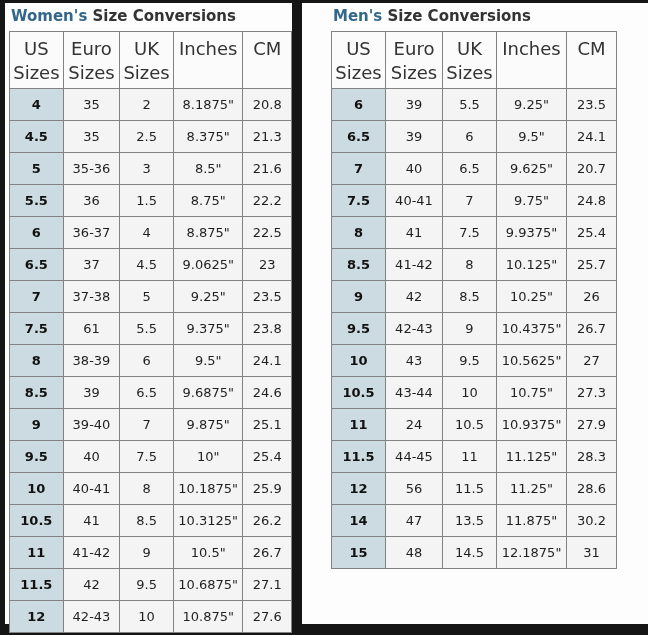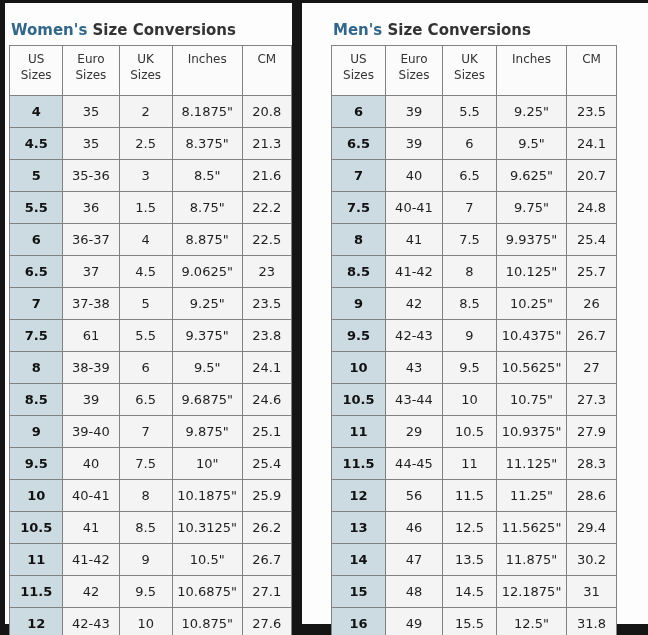--- a/index.html
+++ b/index.html
@@ -18,21 +18,21 @@
     position: absolute;
     top: 3px;
     height: 621px;
     background: #fdfdfd;
     box-sizing: border-box;
   }
   .panel-left  { left: 5px;   width: 287px; padding: 2px 0 0 4px; }
   .panel-right { left: 302px; width: 389px; padding: 2px 0 0 29px; }
 
   .title {
-    margin: 16px 0 6px 2px;
+    margin: 2px 0 6px 2px;
     font-size: 15px;
     font-weight: bold;
     color: #333333;
     letter-spacing: 0px;
     white-space: nowrap;
   }
   .title .hl { color: #33678a; }
 
   table.conv {
     border-collapse: collapse;
@@ -42,21 +42,21 @@
   table.conv th, table.conv td {
     border: 1px solid #828282;
     text-align: center;
     overflow: hidden;
   }
   table.conv th {
     height: 42px;
     padding: 5px 2px 2px 2px;
     vertical-align: top;
     font-weight: normal;
-    font-size: 12px;
+    font-size: 18px;
     line-height: 1.35;
     color: #333333;
     background: #fbfbfb;
   }
   table.conv td {
     height: 31px;
     padding: 0 2px;
     vertical-align: middle;
     font-size: 13px;
     color: #1f1f1f;
@@ -306,64 +306,50 @@
           </tr>
           <tr>
             <td class="rowhead">10.5</td>
             <td>43-44</td>
             <td>10</td>
             <td>10.75"</td>
             <td>27.3</td>
           </tr>
           <tr>
             <td class="rowhead">11</td>
-            <td>29</td>
+            <td>24</td>
             <td>10.5</td>
             <td>10.9375"</td>
             <td>27.9</td>
           </tr>
           <tr>
             <td class="rowhead">11.5</td>
             <td>44-45</td>
             <td>11</td>
             <td>11.125"</td>
             <td>28.3</td>
           </tr>
           <tr>
             <td class="rowhead">12</td>
             <td>56</td>
             <td>11.5</td>
             <td>11.25"</td>
             <td>28.6</td>
           </tr>
           <tr>
-            <td class="rowhead">13</td>
-            <td>46</td>
-            <td>12.5</td>
-            <td>11.5625"</td>
-            <td>29.4</td>
-          </tr>
-          <tr>
             <td class="rowhead">14</td>
             <td>47</td>
             <td>13.5</td>
             <td>11.875"</td>
             <td>30.2</td>
           </tr>
           <tr>
             <td class="rowhead">15</td>
             <td>48</td>
             <td>14.5</td>
             <td>12.1875"</td>
             <td>31</td>
           </tr>
-          <tr>
-            <td class="rowhead">16</td>
-            <td>49</td>
-            <td>15.5</td>
-            <td>12.5"</td>
-            <td>31.8</td>
-          </tr>
         </tbody>
       </table>
   </section>
 
 </div>
 
 </body></html>

